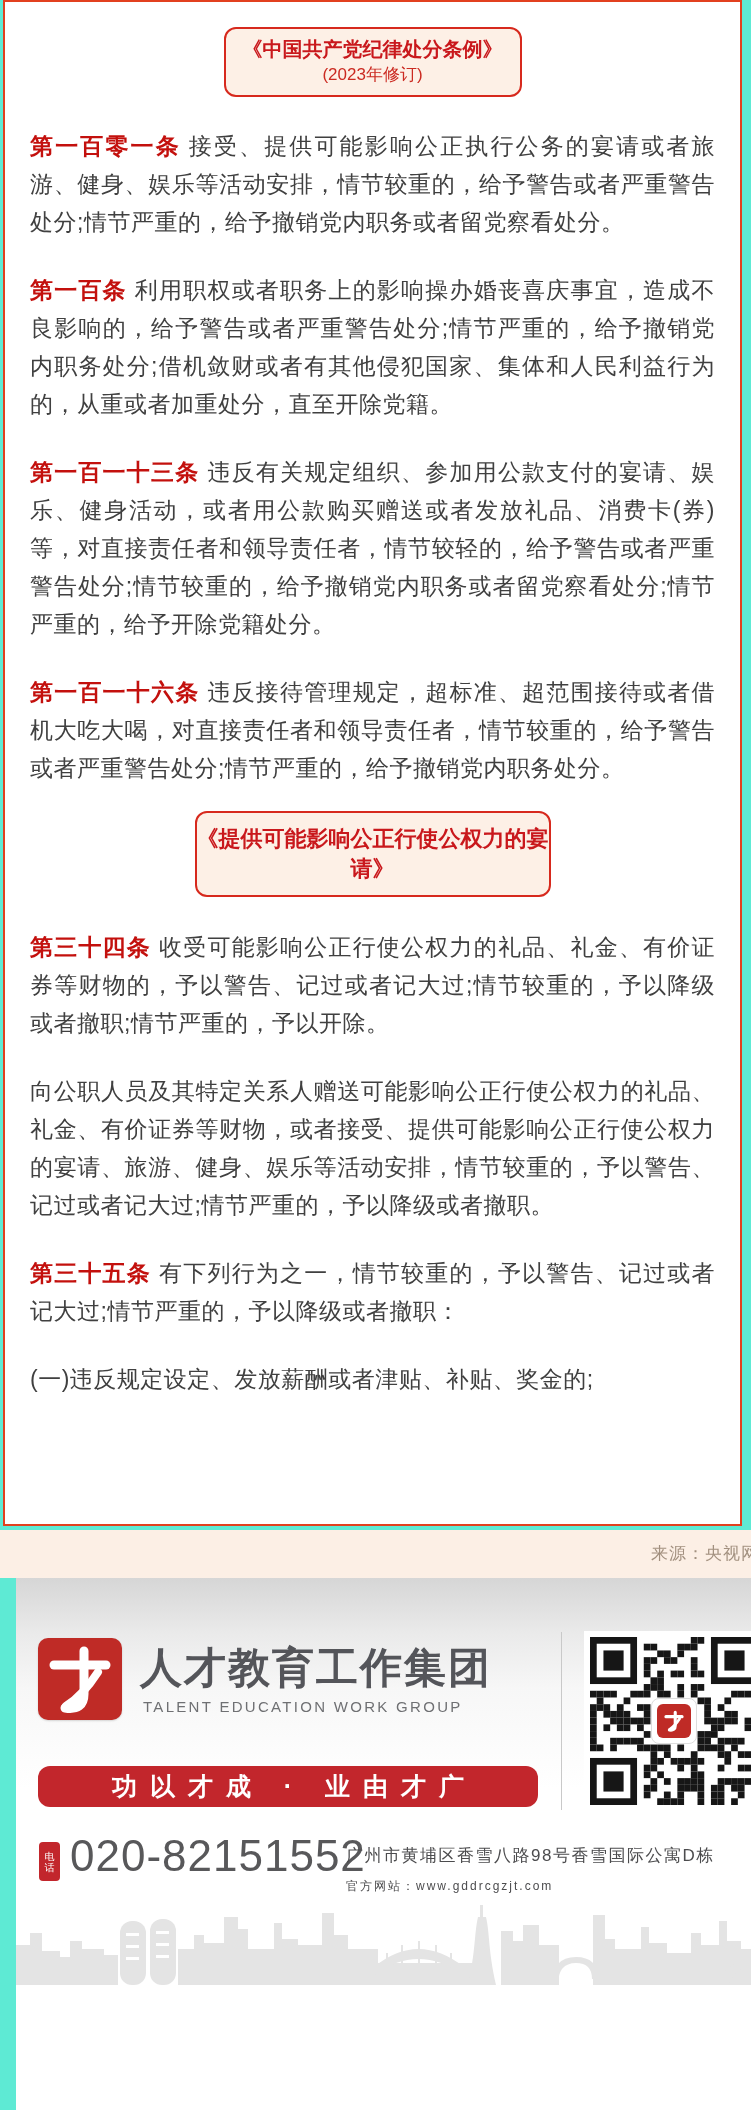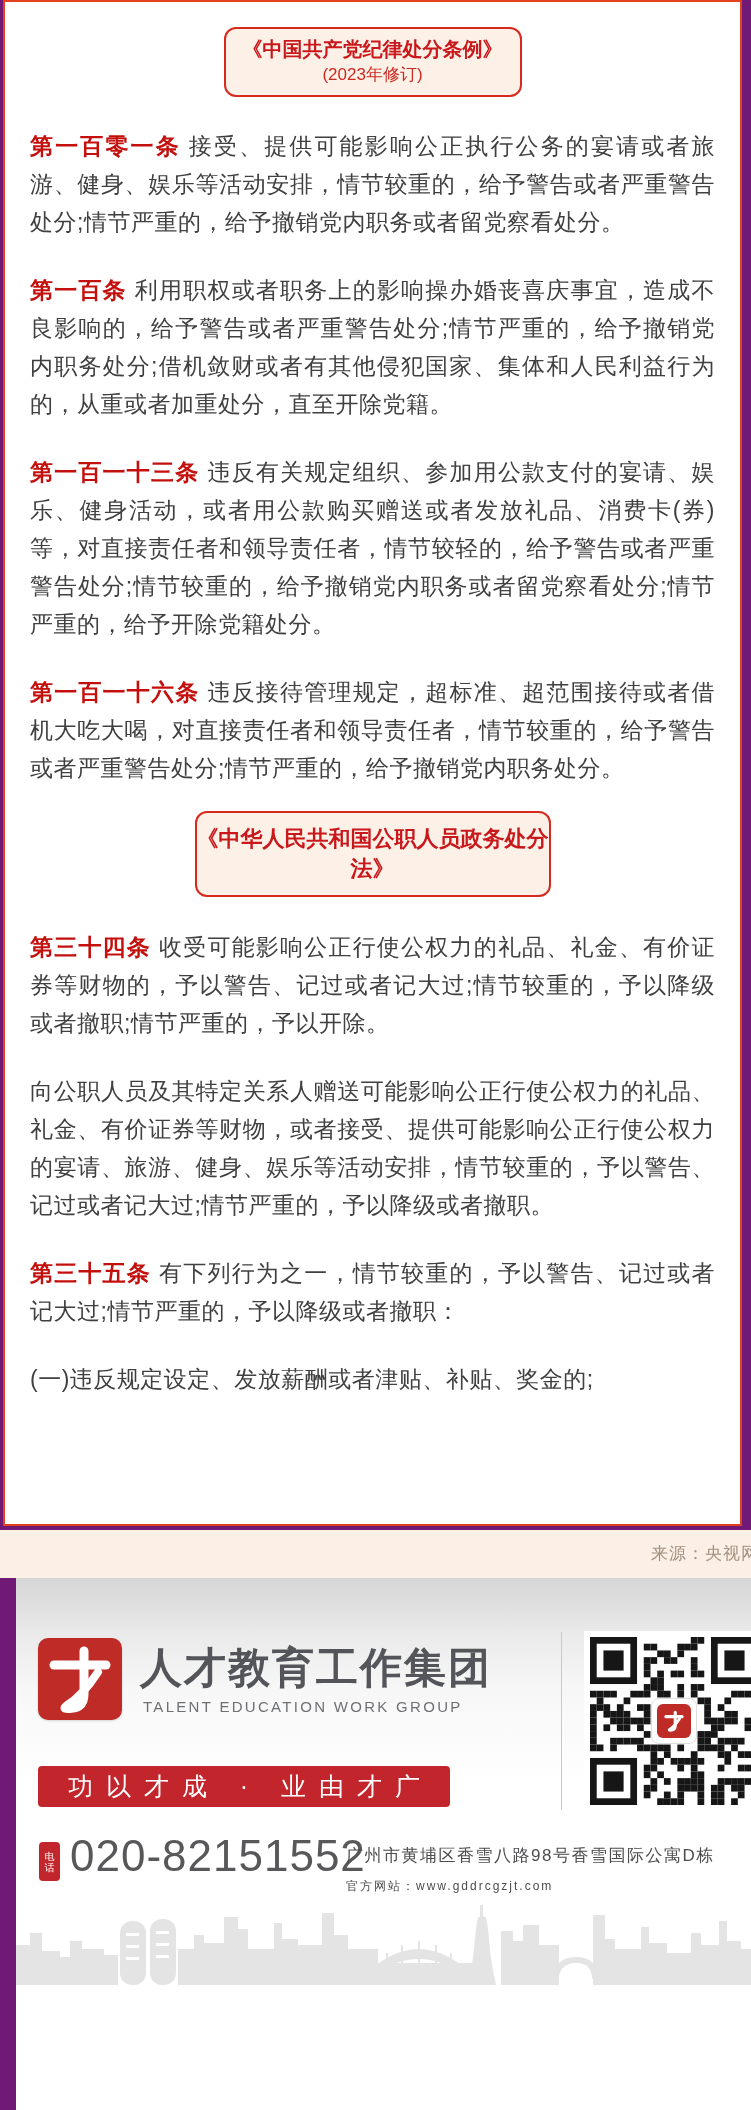--- a/index.html
+++ b/index.html
@@ -1,16 +1,16 @@
 <!DOCTYPE html>
 <html><head>
 <meta charset="utf-8">
 <style>
   html,body{margin:0;padding:0;background:#fff;}
-  #app{position:relative;width:751px;height:2110px;background:#701a75;overflow:hidden;
+  #app{position:relative;width:751px;height:2110px;background:#5eead4;overflow:hidden;
        font-family:"Liberation Sans","DejaVu Sans",sans-serif;}
 
   
   .content-box{position:absolute;left:3px;top:0;width:739px;height:1526px;
     border:2px solid #e2401f;background:#fff;box-sizing:border-box;
     padding:0 25px;overflow:hidden;}
 
   .law-box{border:2px solid #d7291d;background:#fdf0e6;border-radius:12px;
     margin-left:auto;margin-right:auto;text-align:center;box-sizing:border-box;}
   .law-box1{margin-top:25px;width:298px;padding:7px 4px 9px;}
@@ -40,22 +40,22 @@
   .company-en{position:absolute;left:127px;top:120px;font-size:15px;font-weight:400;
     color:#6f7073;letter-spacing:2.3px;white-space:nowrap;}
   .v-divider{position:absolute;left:545px;top:54px;width:1px;height:178px;background:#c9c9c9;}
   .qr{position:absolute;left:568px;top:53px;width:180px;height:180px;background:#fff;
     box-sizing:border-box;padding:6px;}
   .qr-badge{position:absolute;left:67px;top:67px;width:46px;height:46px;background:#fff;
     border-radius:8px;border:1px solid #ddd;box-sizing:border-box;display:flex;
     align-items:center;justify-content:center;}
   .qr-badge .inner{width:34px;height:34px;background:#bf2b26;border-radius:6px;
     display:flex;align-items:center;justify-content:center;}
-  .banner{position:absolute;left:22px;top:188px;width:412px;height:41px;background:#c2262c;
-    border-radius:4px;color:#fff;font-size:25px;font-weight:normal;letter-spacing:13px;
+  .banner{position:absolute;left:22px;top:188px;width:500px;height:41px;background:#c2262c;
+    border-radius:12px;color:#fff;font-size:25px;font-weight:bold;letter-spacing:13px;
     display:flex;align-items:center;justify-content:center;padding-left:13px;
     box-sizing:border-box;white-space:nowrap;}
   .phone-badge{position:absolute;left:23px;top:264px;width:21px;height:39px;background:#c2262c;
     border-radius:4px;color:#fff;font-size:10px;line-height:11px;display:flex;
     flex-direction:column;align-items:center;justify-content:center;}
   .phone-num{position:absolute;left:54px;top:253px;font-size:44px;font-weight:500;
     color:#58585a;letter-spacing:1px;white-space:nowrap;}
   .addr1{position:absolute;left:330px;top:266px;font-size:17px;color:#4c4c4e;
     letter-spacing:1.5px;white-space:nowrap;text-align:right;}
   .addr2{position:absolute;left:330px;top:300px;font-size:12px;color:#4c4c4e;
@@ -74,21 +74,21 @@
     </div>
 
     <div id="articles1">
         <p class="para"><b class="anum">第一百零一条</b><span>接受、提供可能影响公正执行公务的宴请或者旅游、健身、娱乐等活动安排，情节较重的，给予警告或者严重警告处分;情节严重的，给予撤销党内职务或者留党察看处分。</span></p>
         <p class="para"><b class="anum">第一百条</b><span>利用职权或者职务上的影响操办婚丧喜庆事宜，造成不良影响的，给予警告或者严重警告处分;情节严重的，给予撤销党内职务处分;借机敛财或者有其他侵犯国家、集体和人民利益行为的，从重或者加重处分，直至开除党籍。</span></p>
         <p class="para"><b class="anum">第一百一十三条</b><span>违反有关规定组织、参加用公款支付的宴请、娱乐、健身活动，或者用公款购买赠送或者发放礼品、消费卡(券)等，对直接责任者和领导责任者，情节较轻的，给予警告或者严重警告处分;情节较重的，给予撤销党内职务或者留党察看处分;情节严重的，给予开除党籍处分。</span></p>
         <p class="para"><b class="anum">第一百一十六条</b><span>违反接待管理规定，超标准、超范围接待或者借机大吃大喝，对直接责任者和领导责任者，情节较重的，给予警告或者严重警告处分;情节严重的，给予撤销党内职务处分。</span></p>
       </div>
 
     <div class="law-box law-box2">
-      <div>《中华人民共和国公职人员政务处分法》</div>
+      <div>《提供可能影响公正行使公权力的宴请》</div>
     </div>
 
     <div id="articles2">
         <p class="para first"><b class="anum">第三十四条</b><span>收受可能影响公正行使公权力的礼品、礼金、有价证券等财物的，予以警告、记过或者记大过;情节较重的，予以降级或者撤职;情节严重的，予以开除。</span></p>
         <p class="para"><span>向公职人员及其特定关系人赠送可能影响公正行使公权力的礼品、礼金、有价证券等财物，或者接受、提供可能影响公正行使公权力的宴请、旅游、健身、娱乐等活动安排，情节较重的，予以警告、记过或者记大过;情节严重的，予以降级或者撤职。</span></p>
         <p class="para"><b class="anum">第三十五条</b><span>有下列行为之一，情节较重的，予以警告、记过或者记大过;情节严重的，予以降级或者撤职：</span></p>
         <p class="para"><span>(一)违反规定设定、发放薪酬或者津贴、补贴、奖金的;</span></p>
       </div>
   </div>
 

